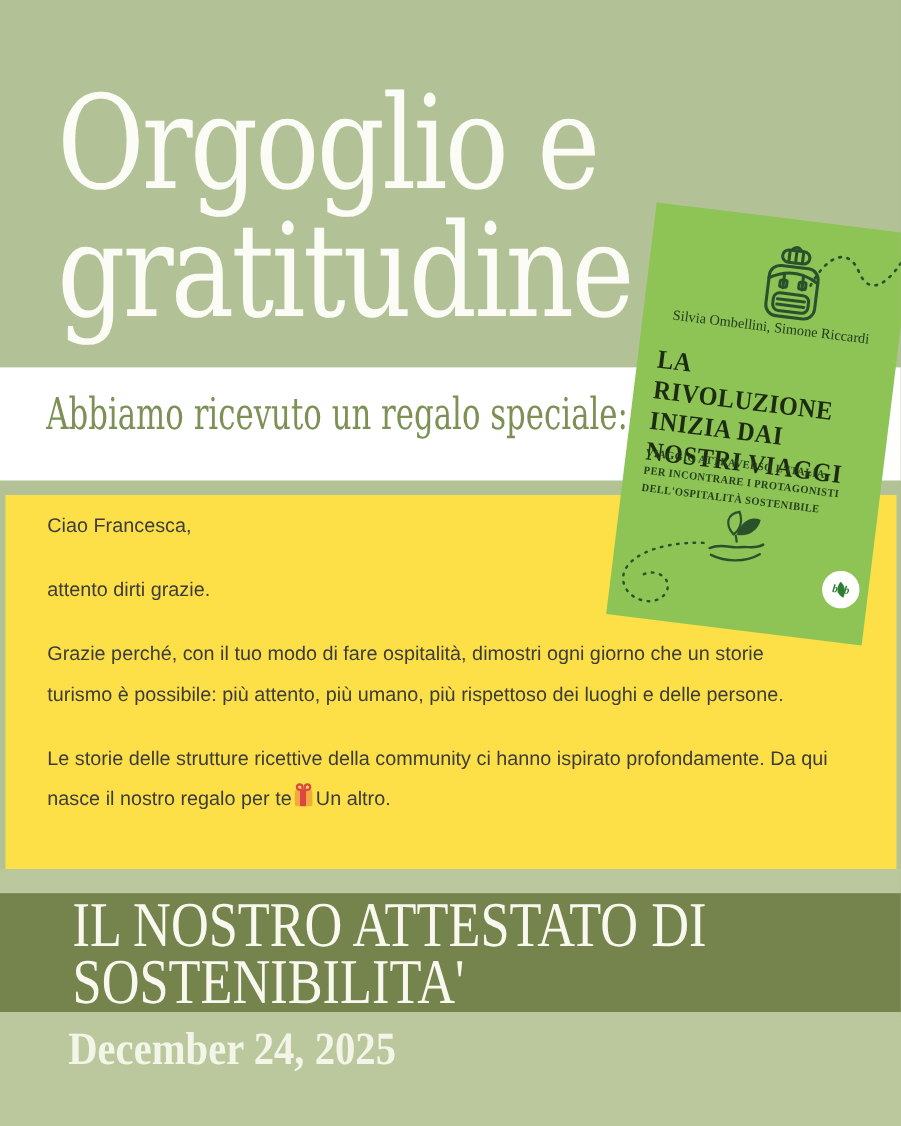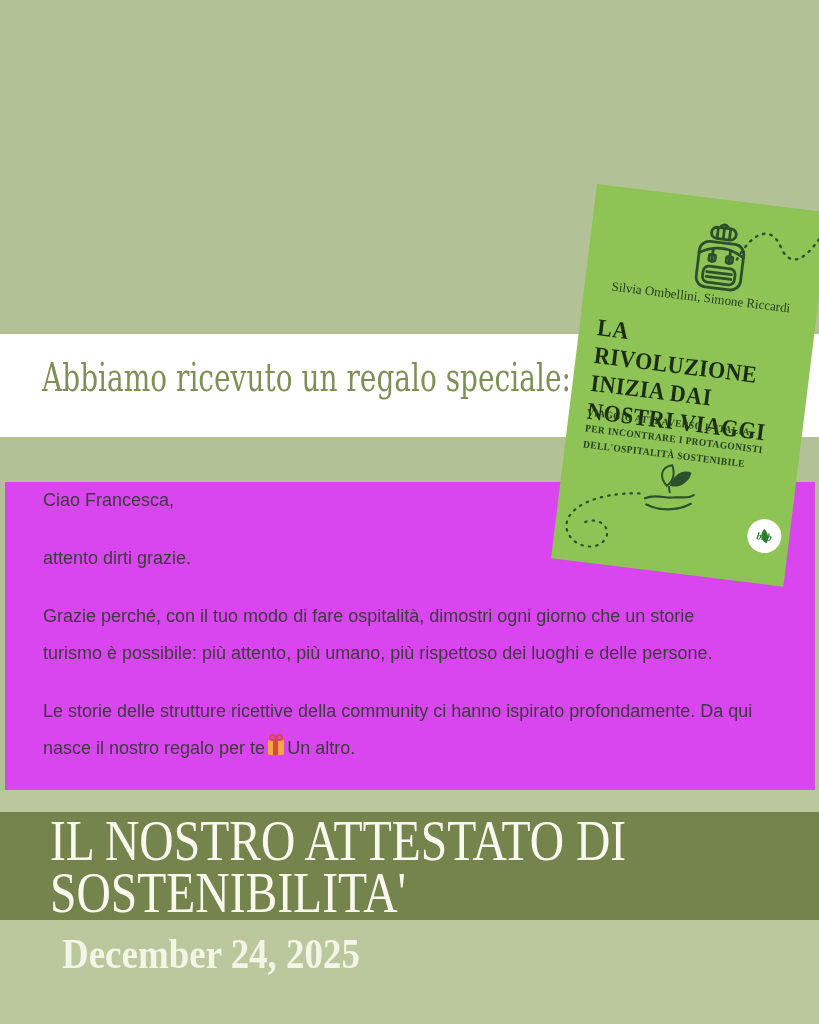--- a/index.html
+++ b/index.html
@@ -16,37 +16,37 @@
   
   .heading-band{position:absolute;left:0;top:334px;width:100%;height:103px;background:#ffffff;}
   .heading-pad{padding:20px 0 0 42px;}
   .heading-text{display:inline-block;font-family:"DejaVu Serif",serif;font-size:40px;
         color:#7d9156;transform:scaleX(.70);transform-origin:0 0;white-space:nowrap;}
 
   .divider{position:absolute;left:0;top:437px;width:100%;height:13px;background:#b3c296;}
 
   
   .letter{position:absolute;left:0;top:450px;width:100%;height:340px;background:#b3c296;}
-  .letter-inner{position:absolute;left:5px;right:4px;top:0;bottom:0;background:#d946ef;
-        box-sizing:border-box;padding:0 60px 0 38px;margin-top:32px;}
+  .letter-inner{position:absolute;left:5px;right:4px;top:0;bottom:0;background:#fde047;
+        box-sizing:border-box;padding:10px 60px 0 38px;}
   .letter-inner p{margin:0 0 21px 0;font-size:18px;line-height:37px;color:#3c3c3c;}
 
   
   .gift{display:inline-block;width:16px;height:15px;margin:0 3px;vertical-align:-1px;
         position:relative;border-radius:2px;
         background:linear-gradient(90deg,#f4a93c 0 5px,#de4545 5px 10px,#f4a93c 10px 16px);}
   .gift::before{content:"";position:absolute;top:-6px;left:1px;width:7px;height:7px;
         box-sizing:border-box;border:2px solid #de4545;border-radius:50% 50% 0 50%;}
   .gift::after{content:"";position:absolute;top:-6px;right:1px;width:7px;height:7px;
         box-sizing:border-box;border:2px solid #de4545;border-radius:50% 50% 50% 0;}
 
   
   .sage-strip{position:absolute;left:0;top:790px;width:100%;height:22px;background:#bbc89d;}
   .band{position:absolute;left:0;top:812px;width:100%;height:108px;background:#75834d;}
-  .band-pad{padding:3px 0 0 50px;}
+  .band-pad{padding:3px 0 0 66px;}
   .band-title{display:block;font-family:"Liberation Serif",serif;font-size:58px;line-height:52px;
         color:#f8f8ee;white-space:pre-line;transform:scaleX(.82);transform-origin:0 0;}
   .footer{position:absolute;left:0;top:920px;width:100%;height:104px;background:#bbc89d;font-weight:bold;}
   .footer-pad{padding:10px 0 0 62px;}
   .footer-date{display:inline-block;font-family:"Liberation Serif",serif;font-size:42px;
         color:#f3f5e8;transform:scaleX(.88);transform-origin:0 0;white-space:nowrap;}
 
   
   .card{position:absolute;left:597px;top:184px;width:234px;height:377px;background:#8dc455;
         transform:rotate(7deg);transform-origin:0 0;}
@@ -68,20 +68,26 @@
   .logo{position:absolute;left:192px;top:312px;width:34px;height:34px;border-radius:50%;
         background:#ffffff;display:flex;align-items:center;justify-content:center;gap:1px;}
   .logo-text{font-family:"Liberation Serif",serif;font-style:italic;font-weight:700;
         font-size:10px;color:#2e7d32;}
 </style>
 </head>
 <body>
 
 <div class="page">
 
+  <div class="hero">
+    <div class="hero-pad">
+      <h1 class="hero-title">Orgoglio e
+gratitudine</h1>
+    </div>
+  </div>
 
   <div class="heading-band">
     <div class="heading-pad">
       <span class="heading-text">Abbiamo ricevuto un regalo speciale:</span>
     </div>
   </div>
 
   <div class="divider"></div>
 
   <div class="letter">

